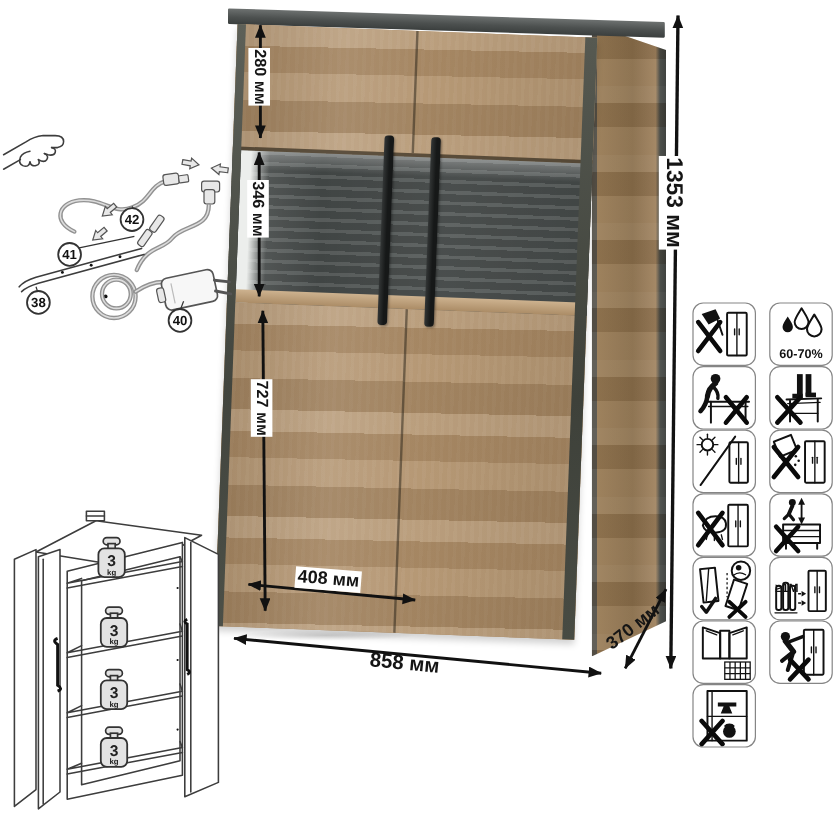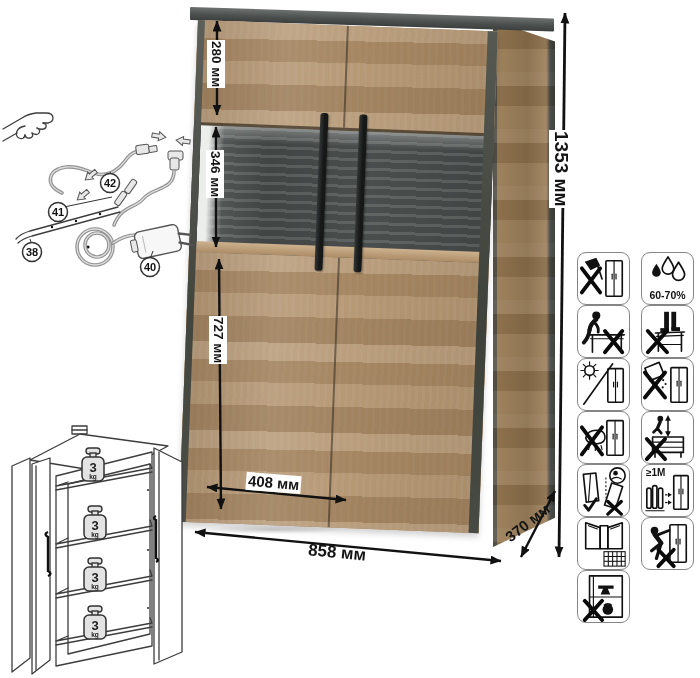--- a/index.html
+++ b/index.html
@@ -59,21 +59,21 @@
   .vert{writing-mode:vertical-rl;}
 
   
   .icon-grid{position:absolute;left:577px;top:252px;display:grid;
              grid-template-columns:53px 53px;grid-auto-rows:53px;gap:0 11px;}
   .icell{position:relative;border:1.6px solid #858585;border-radius:9px;background:#fff;box-sizing:border-box;}
   .icell svg{position:absolute;inset:0;}
   .ilab{position:absolute;left:0;right:0;text-align:center;font-weight:bold;color:#111;}
   .ilab.hum{bottom:3px;font-size:10.5px;}
   .ilab.temp{bottom:2px;font-size:8.2px;letter-spacing:-.3px;}
-  .ilab.dist{top:2px;left:4px;right:auto;font-size:10px;}
+  .ilab.dist{top:20px;left:4px;right:auto;font-size:10px;}
 
   svg .ln{stroke:#111;fill:none;stroke-width:1.7;stroke-linecap:round;stroke-linejoin:round;}
   svg .thin{stroke-width:1.2;}
   svg .xx{stroke:#0a0a0a;fill:none;stroke-width:4;stroke-linecap:round;}
   svg .blk{fill:#111;stroke:none;}
   svg .gray{stroke:#555;fill:#e8e8e8;stroke-width:1;}
 
   
   .sketch{stroke:#3d3d3d;fill:none;stroke-width:1.3;stroke-linecap:round;stroke-linejoin:round;}
   .sketch-f{stroke:#3d3d3d;fill:#fff;stroke-width:1.3;stroke-linejoin:round;}

